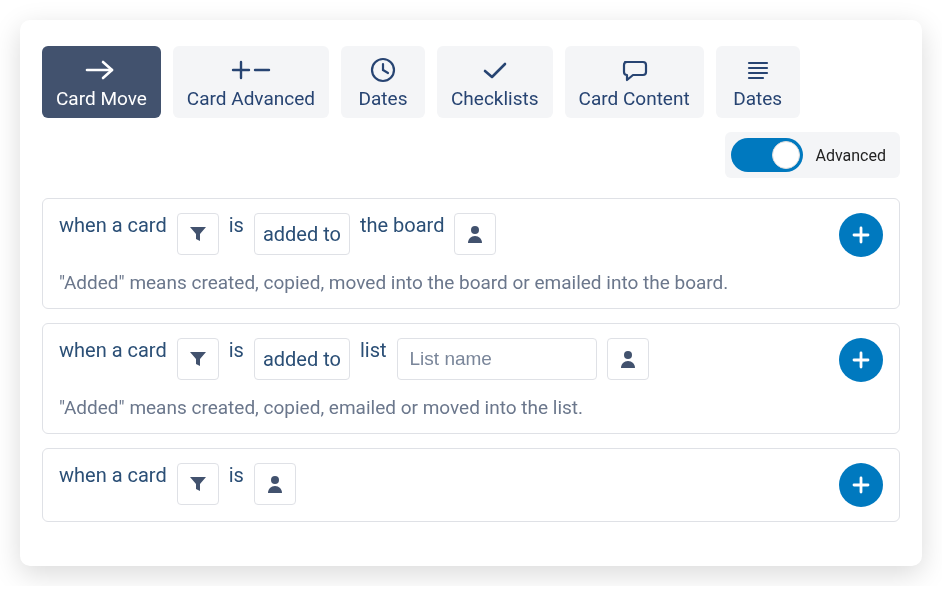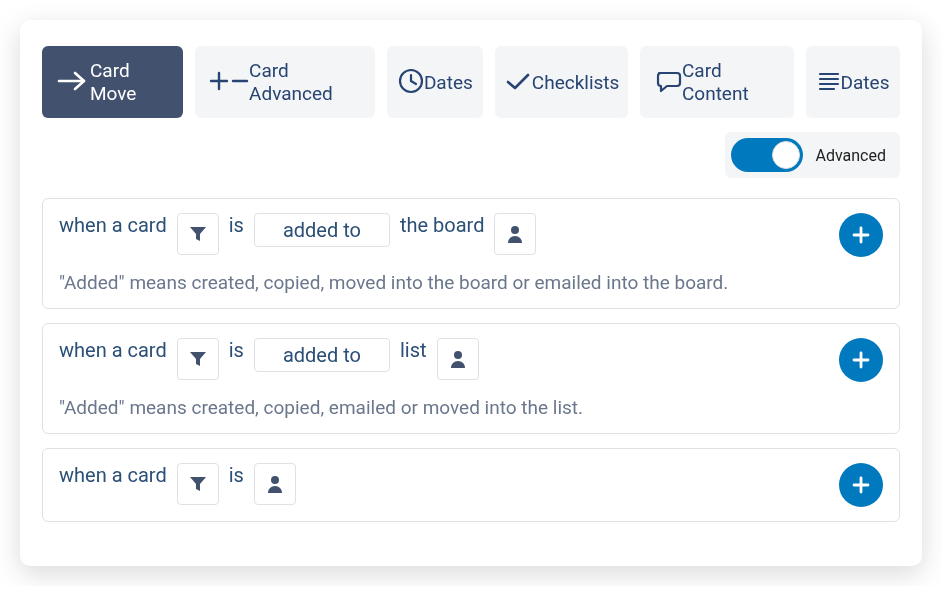--- a/index.html
+++ b/index.html
@@ -16,21 +16,21 @@
     box-shadow: 0 8px 28px rgba(0,0,0,0.15);
     padding: 26px 22px 30px 22px;
   }
   .tabs-row {
     display: flex;
     gap: 12px;
     margin-bottom: 14px;
   }
   .tab {
     display: flex;
-    flex-direction: row;
+    flex-direction: column;
     align-items: center;
     justify-content: center;
     min-width: 84px;
     height: 72px;
     border-radius: 6px;
     background: #f4f5f7;
     color: #274472;
     padding: 6px 14px;
     cursor: pointer;
     font-size: 19px;
@@ -102,25 +102,25 @@
     height: 42px;
     border: 1px solid #dfe1e6;
     border-radius: 4px;
     background: #fff;
     display: inline-flex;
     align-items: center;
     justify-content: center;
     color: #42526e;
   }
   .select-chip {
-    height: 34px;
+    height: 42px;
     border: 1px solid #dfe1e6;
     border-radius: 4px;
     background: #fff;
-    padding: 0 28px;
+    padding: 0 8px;
     display: inline-flex;
     align-items: center;
     color: #2b4f76;
     font-size: 20px;
   }
   .text-input {
     height: 42px;
     border: 1px solid #dfe1e6;
     border-radius: 4px;
     padding: 0 12px;
@@ -264,20 +264,21 @@
       <span class="chip-btn">
         <svg width="18" height="16" viewBox="0 0 18 16" fill="currentColor">
             <polygon points="1,1 17,1 11,8 11,15 7,13 7,8"></polygon>
           </svg>
       </span>
       <span class="txt">is</span>
       <span class="select-chip">
           <span>added to</span>
         </span>
       <span class="txt">list</span>
+      <input class="text-input" type="text" placeholder="List name" style="">
       <span class="chip-btn">
         <svg width="16" height="18" viewBox="0 0 16 18" fill="currentColor">
             <circle cx="8" cy="5" r="4"></circle>
             <path d="M1 18 c0-4 3-7 7-7 s7 3 7 7 z"></path>
           </svg>
       </span>
       <span class="plus-btn">
         <svg width="20" height="20" viewBox="0 0 20 20" fill="none" stroke="white" stroke-width="2.8" stroke-linecap="round">
             <line x1="10" y1="3" x2="10" y2="17"></line>
             <line x1="3" y1="10" x2="17" y2="10"></line>

